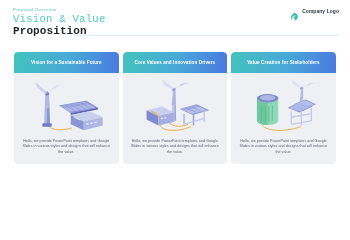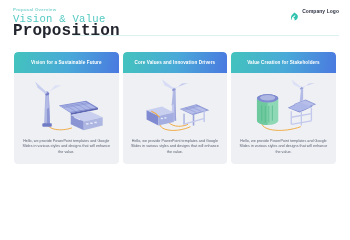--- a/index.html
+++ b/index.html
@@ -60,21 +60,21 @@
     font-family: Liberation Mono, monospace;
   }
   .title-line1 {
     font-size: 10.6px;
     font-weight: 400;
     color: #52c9c2;
     letter-spacing: 0.25px;
     line-height: 12px;
   }
   .title-line2 {
-    font-size: 16px;
+    font-size: 11px;
     font-weight: 700;
     color: #23262f;
     letter-spacing: 0.1px;
     line-height: 12px;
   }
   .title-rule {
     position: absolute;
     left: 73px;
     top: 35px;
     width: 266px;

